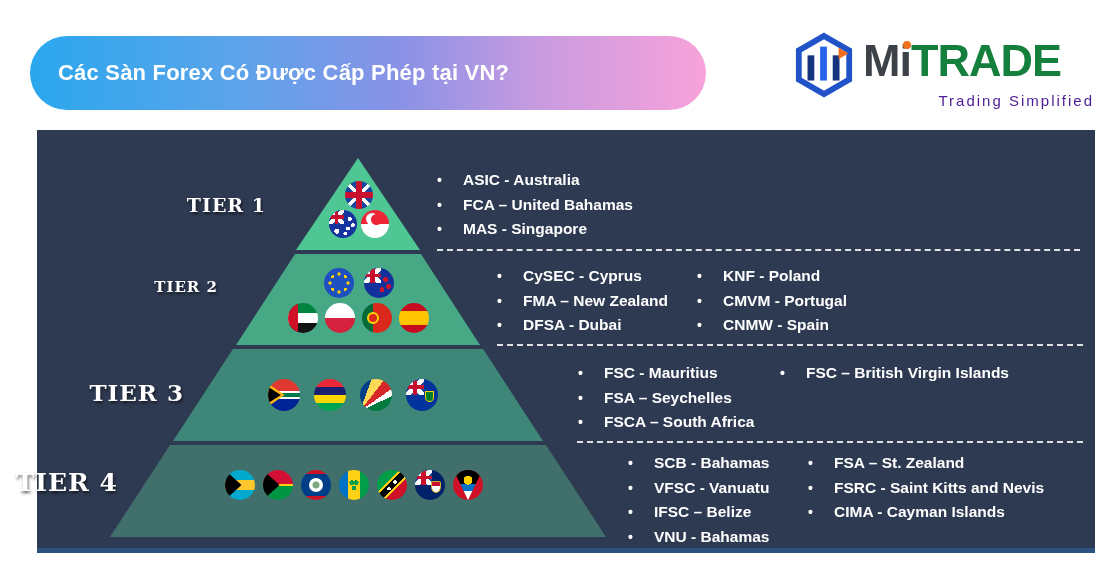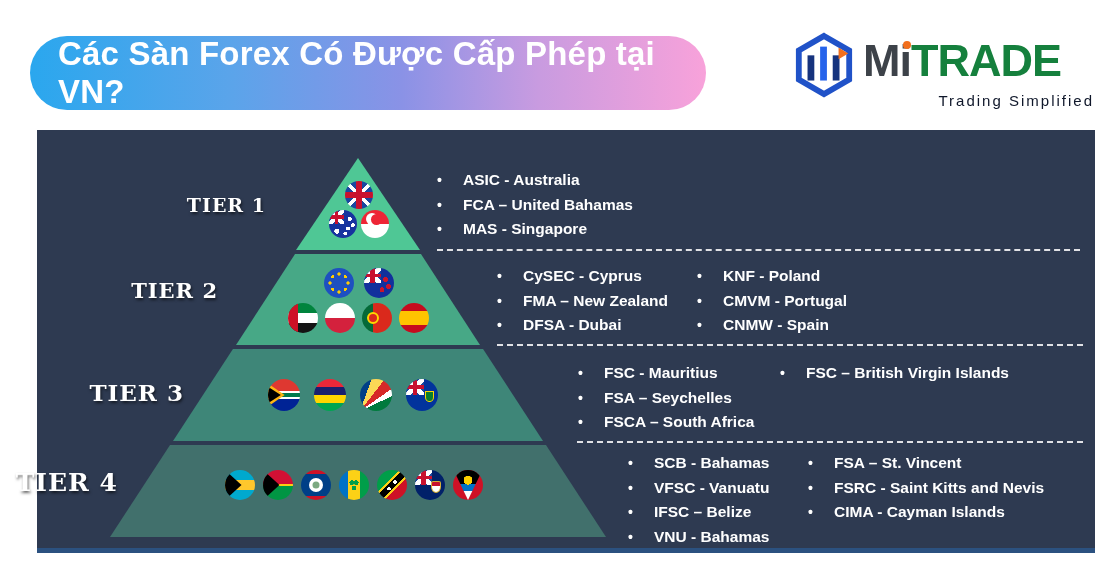--- a/index.html
+++ b/index.html
@@ -3,46 +3,46 @@
 <meta charset="utf-8">
 <style>
   html,body{margin:0;padding:0;background:#fff;}
   .stage{position:relative;width:1115px;height:579px;background:#fff;overflow:hidden;
          font-family:"Liberation Sans",sans-serif;}
 
   
   .title-pill{position:absolute;left:30px;top:36px;width:676px;height:74px;border-radius:38px;
     background:linear-gradient(90deg,#2aa7ee 0%,#5ba4ea 30%,#8a92e6 55%,#c89be0 75%,#f8a2da 100%);
     display:flex;align-items:center;padding-left:28px;box-sizing:border-box;}
-  .title-pill span{color:#fff;font-weight:bold;font-size:33px;letter-spacing:.2px;}
+  .title-pill span{color:#fff;font-weight:bold;font-size:22px;letter-spacing:.2px;}
 
   .logo{position:absolute;left:793px;top:30px;width:305px;height:86px;}
   .logo-icon{position:absolute;left:0;top:2px;}
   .brand{position:absolute;left:70px;top:0px;font-weight:bold;font-size:45px;line-height:62px;letter-spacing:-1px;}
   .brand .mi{color:#3d4249;position:relative;}
   .brand .mi .idot{position:absolute;right:0px;top:6px;width:8px;height:8px;border-radius:50%;background:#f26f1d;}
   .brand .trade{color:#15803d;}
-  .tagline{position:absolute;right:4px;top:62px;color:#0f172a;font-size:15px;letter-spacing:2px;}
+  .tagline{position:absolute;right:4px;top:62px;color:#4c1d95;font-size:15px;letter-spacing:2px;}
 
   
   .panel{position:absolute;left:37px;top:130px;width:1058px;height:423px;background:#2e3a51;}
   .panel-bottom-strip{position:absolute;left:37px;top:548px;width:1058px;height:5px;background:#2b5180;}
 
   
   .tier-layer{position:absolute;}
   .tl-1{left:296px;top:158px;width:124px;height:92px;clip-path:polygon(50% 0,100% 100%,0 100%);}
   .tl-2{left:236px;top:254px;width:244px;height:91px;clip-path:polygon(24.2% 0,75.8% 0,100% 100%,0 100%);}
   .tl-3{left:173px;top:349px;width:370px;height:92px;clip-path:polygon(16.2% 0,83.8% 0,100% 100%,0 100%);}
   .tl-4{left:110px;top:445px;width:496px;height:92px;clip-path:polygon(12.1% 0,87.9% 0,100% 100%,0 100%);}
 
   
   .tier-label{position:absolute;color:#fff;font-family:"DejaVu Serif",serif;font-weight:bold;
     text-align:right;letter-spacing:1px;text-shadow:1px 2px 3px rgba(0,0,0,.6);}
   .lbl-1{left:150px;top:194px;width:116px;font-size:19px;}
-  .lbl-2{left:98px;top:278px;width:120px;font-size:21px;}
+  .lbl-2{left:98px;top:278px;width:120px;font-size:15px;}
   .lbl-3{left:64px;top:379px;width:120px;font-size:23px;}
   .lbl-4{left:0px;top:468px;width:118px;font-size:25px;}
 
   
   ul.reglist{position:absolute;margin:0;padding:0;list-style:none;}
   ul.reglist li{display:flex;align-items:center;height:24.5px;color:#fff;font-weight:bold;font-size:15.5px;white-space:nowrap;}
   ul.reglist li .b{width:26px;font-size:14px;}
   .list-t1{left:437px;top:168px;}
   .list-t2a{left:497px;top:264px;}  .list-t2b{left:697px;top:264px;}
   .list-t3a{left:578px;top:361px;}  .list-t3b{left:780px;top:361px;}
@@ -282,21 +282,21 @@
         <span class="t">IFSC – Belize</span>
       </li>
       <li>
         <span class="b">•</span>
         <span class="t">VNU - Bahamas</span>
       </li>
     </ul>
   <ul class="reglist list-t4b">
       <li>
         <span class="b">•</span>
-        <span class="t">FSA – St. Vincent</span>
+        <span class="t">FSA – St. Zealand</span>
       </li>
       <li>
         <span class="b">•</span>
         <span class="t">FSRC - Saint Kitts and Nevis</span>
       </li>
       <li>
         <span class="b">•</span>
         <span class="t">CIMA - Cayman Islands</span>
       </li>
     </ul>

